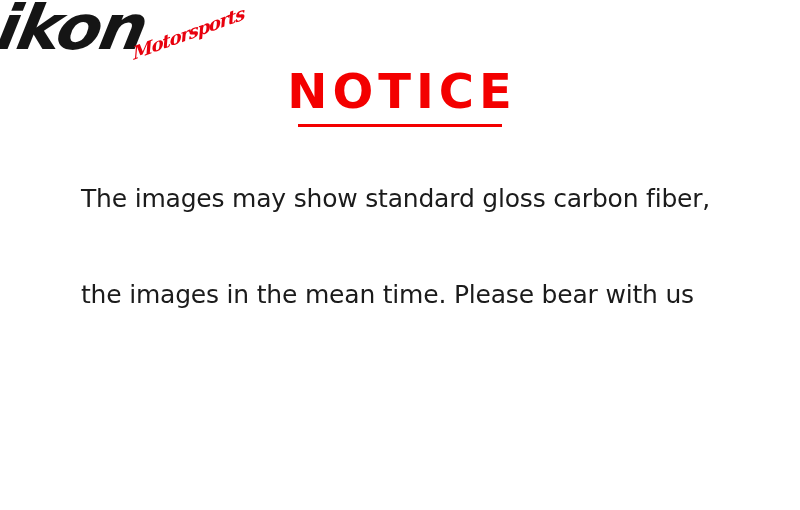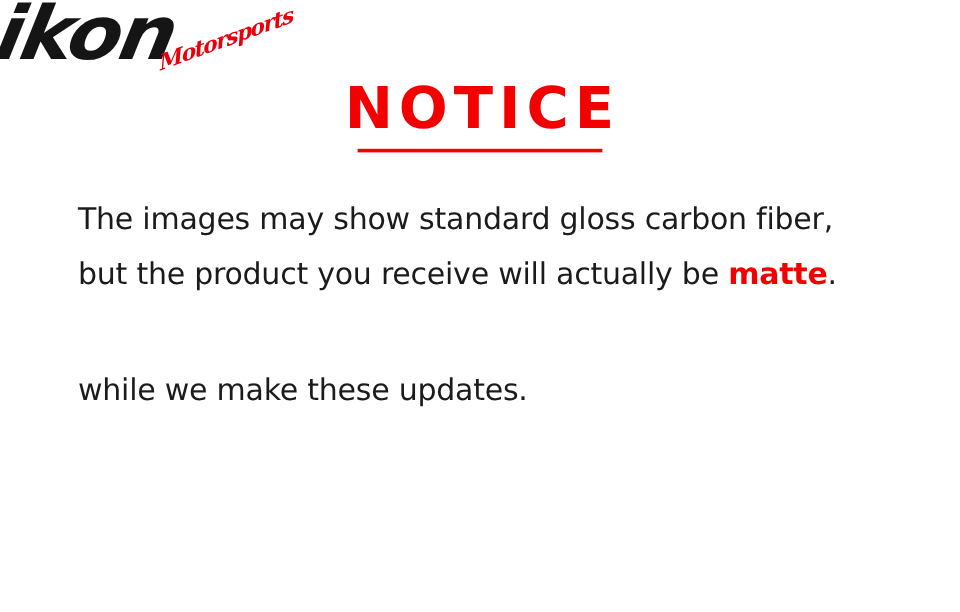--- a/index.html
+++ b/index.html
@@ -93,21 +93,21 @@
     top: 160px;
     width: 700px;
   }
   .notice-paragraph {
     font-family: "DejaVu Sans", sans-serif;
     font-size: 25px;
     font-weight: 400;
     color: #1b1b1b;
     line-height: 46px;
     letter-spacing: -0.2px;
-    margin: 0;
+    margin: 16px;
     white-space: nowrap;
   }
   .notice-paragraph + .notice-paragraph {
     margin-top: 50px;
   }
   .highlight {
     color: #f30000;
     font-weight: 700;
   }
   .line { display: block; }
@@ -124,22 +124,21 @@
 
   <div class="notice-block">
     <div class="notice-title">NOTICE</div>
     <div class="notice-rule"></div>
   </div>
 
   <div class="notice-body">
 
     <p class="notice-paragraph">
       <span class="line"><span>The images may show standard gloss carbon fiber,</span><span class="highlight"></span><span></span></span>
-      <span class="line"><span>but the product you receive will actually be </span><span class="highlight">matte</span><span>.</span></span>
     </p>
 
     <p class="notice-paragraph">
-      <span class="line"><span>while we make these updates.</span><span class="highlight"></span><span></span></span>
+      <span class="line"><span>the images in the mean time. Please bear with us</span><span class="highlight"></span><span></span></span>
     </p>
 
   </div>
 
 </div>
 
 </body></html>

